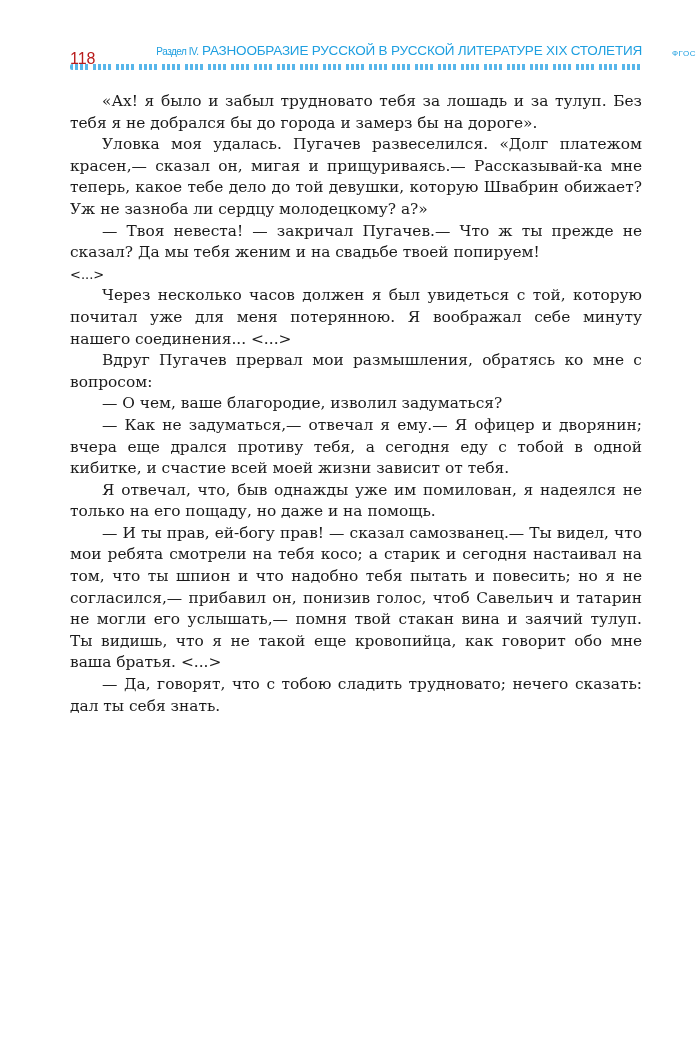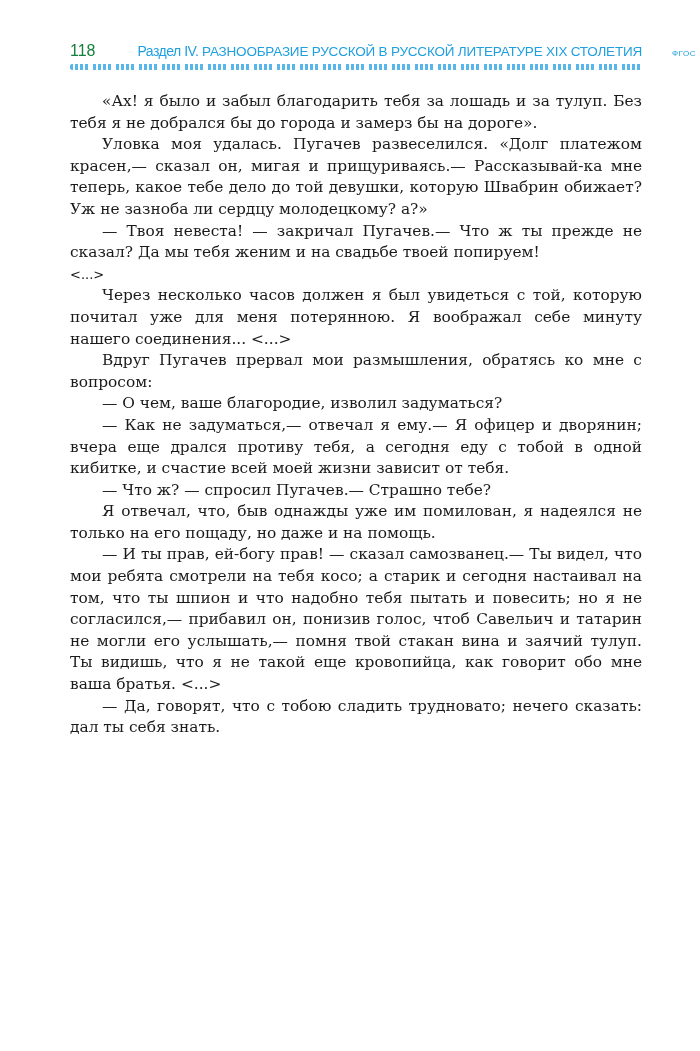--- a/index.html
+++ b/index.html
@@ -1,21 +1,21 @@
 <!DOCTYPE html>
 <html><head>
 <meta charset="utf-8">
 <style>
   html, body { margin: 0; padding: 0; background: #ffffff; }
   body { width: 700px; height: 1051px; position: relative; overflow: hidden; font-family: "DejaVu Serif", "Liberation Serif", serif; color: #1a1a1a; }
   .corner-mark { position: absolute; top: 4px; right: 4px; font-family: "Liberation Sans", sans-serif; font-size: 8px; color: #1e9fe0; letter-spacing: 0.5px; margin-top: 45px; }
   .running-head { position: absolute; top: 40px; left: 70px; width: 572px; height: 40px; }
-  .page-number { position: absolute; left: 0; top: 2px; font-family: "Liberation Sans", sans-serif; font-size: 16px; color: #15803d; }
+  .page-number { position: absolute; left: 0; top: 10px; font-family: "Liberation Sans", sans-serif; font-size: 16px; color: #b91c1c; }
   .chapter-title { position: absolute; right: 0; top: 3px; font-family: "Liberation Sans", sans-serif; font-size: 13.5px; color: #1e9fe0; letter-spacing: -0.2px; white-space: nowrap; }
-  .chapter-title .section-prefix { font-size: 14px; letter-spacing: -0.5px; }
+  .chapter-title .section-prefix { font-size: 10px; letter-spacing: -0.5px; }
   .ornament-line { position: absolute; left: 0; top: 24px; width: 572px; height: 6px; 
     background-image: repeating-linear-gradient(90deg, #3aa9e6 0 3px, transparent 3px 5px, #3aa9e6 5px 8px, transparent 8px 10px, #3aa9e6 10px 13px, transparent 13px 15px, #3aa9e6 15px 18px, transparent 18px 23px);
     opacity: 0.85; border-radius: 2px; }
   .text-body { position: absolute; top: 91px; left: 70px; width: 572px; font-size: 15.4px; line-height: 21.6px; }
   .para { margin: 0; text-align: justify; text-indent: 32px; }
   .para.no-indent { text-indent: 0; }
   .editorial-note { margin: 6px 0 3px 0; padding-left: 42px; padding-right: 40px; font-size: 14.2px; line-height: 20px; text-indent: 30px; text-align: justify; }
   .ellipsis-mark { font-size: 13px; }
 </style>
 </head>
@@ -23,25 +23,24 @@
 
 <div class="corner-mark">ФГОС</div>
 
 <div class="running-head">
   <span class="page-number">118</span>
   <span class="chapter-title"><span class="section-prefix">Раздел IV.</span> <span>РАЗНООБРАЗИЕ РУССКОЙ В РУССКОЙ ЛИТЕРАТУРЕ XIX СТОЛЕТИЯ</span></span>
   <div class="ornament-line"></div>
 </div>
 
 <div class="text-body">
-  <p class="para">«Ах! я было и забыл благодарить тебя за лошадь и за тулуп. Без тебя я не добрался бы до города и замерз бы на дороге».</p>
+  <p class="para">«Ах! я было и забыл трудновато тебя за лошадь и за тулуп. Без тебя я не добрался бы до города и замерз бы на дороге».</p>
   <p class="para">Уловка моя удалась. Пугачев развеселился. «Долг платежом красен,— сказал он, мигая и прищуриваясь.— Рассказывай-ка мне теперь, какое тебе дело до той девушки, которую Швабрин обижает? Уж не зазноба ли сердцу молодецкому? а?»</p>
   <p class="para">— Твоя невеста! — закричал Пугачев.— Что ж ты прежде не сказал? Да мы тебя женим и на свадьбе твоей попируем!</p>
   <p class="para no-indent ellipsis-mark">&lt;...&gt;</p>
   <p class="para">Через несколько часов должен я был увидеться с той, которую почитал уже для меня потерянною. Я воображал себе минуту нашего соединения... &lt;...&gt;</p>
   <p class="para">Вдруг Пугачев прервал мои размышления, обратясь ко мне с вопросом:</p>
   <p class="para">— О чем, ваше благородие, изволил задуматься?</p>
   <p class="para">— Как не задуматься,— отвечал я ему.— Я офицер и дворянин; вчера еще дрался противу тебя, а сегодня еду с тобой в одной кибитке, и счастие всей моей жизни зависит от тебя.</p>
-  <p class="para">— Что ж? — спросил Пугачев.— Страшно тебе?</p>
   <p class="para">Я отвечал, что, быв однажды уже им помилован, я надеялся не только на его пощаду, но даже и на помощь.</p>
   <p class="para">— И ты прав, ей-богу прав! — сказал самозванец.— Ты видел, что мои ребята смотрели на тебя косо; а старик и сегодня настаивал на том, что ты шпион и что надобно тебя пытать и повесить; но я не согласился,— прибавил он, понизив голос, чтоб Савельич и татарин не могли его услышать,— помня твой стакан вина и заячий тулуп. Ты видишь, что я не такой еще кровопийца, как говорит обо мне ваша братья. &lt;...&gt;</p>
   <p class="para">— Да, говорят, что с тобою сладить трудновато; нечего сказать: дал ты себя знать.</p>
 </div>
 
 </body></html>

